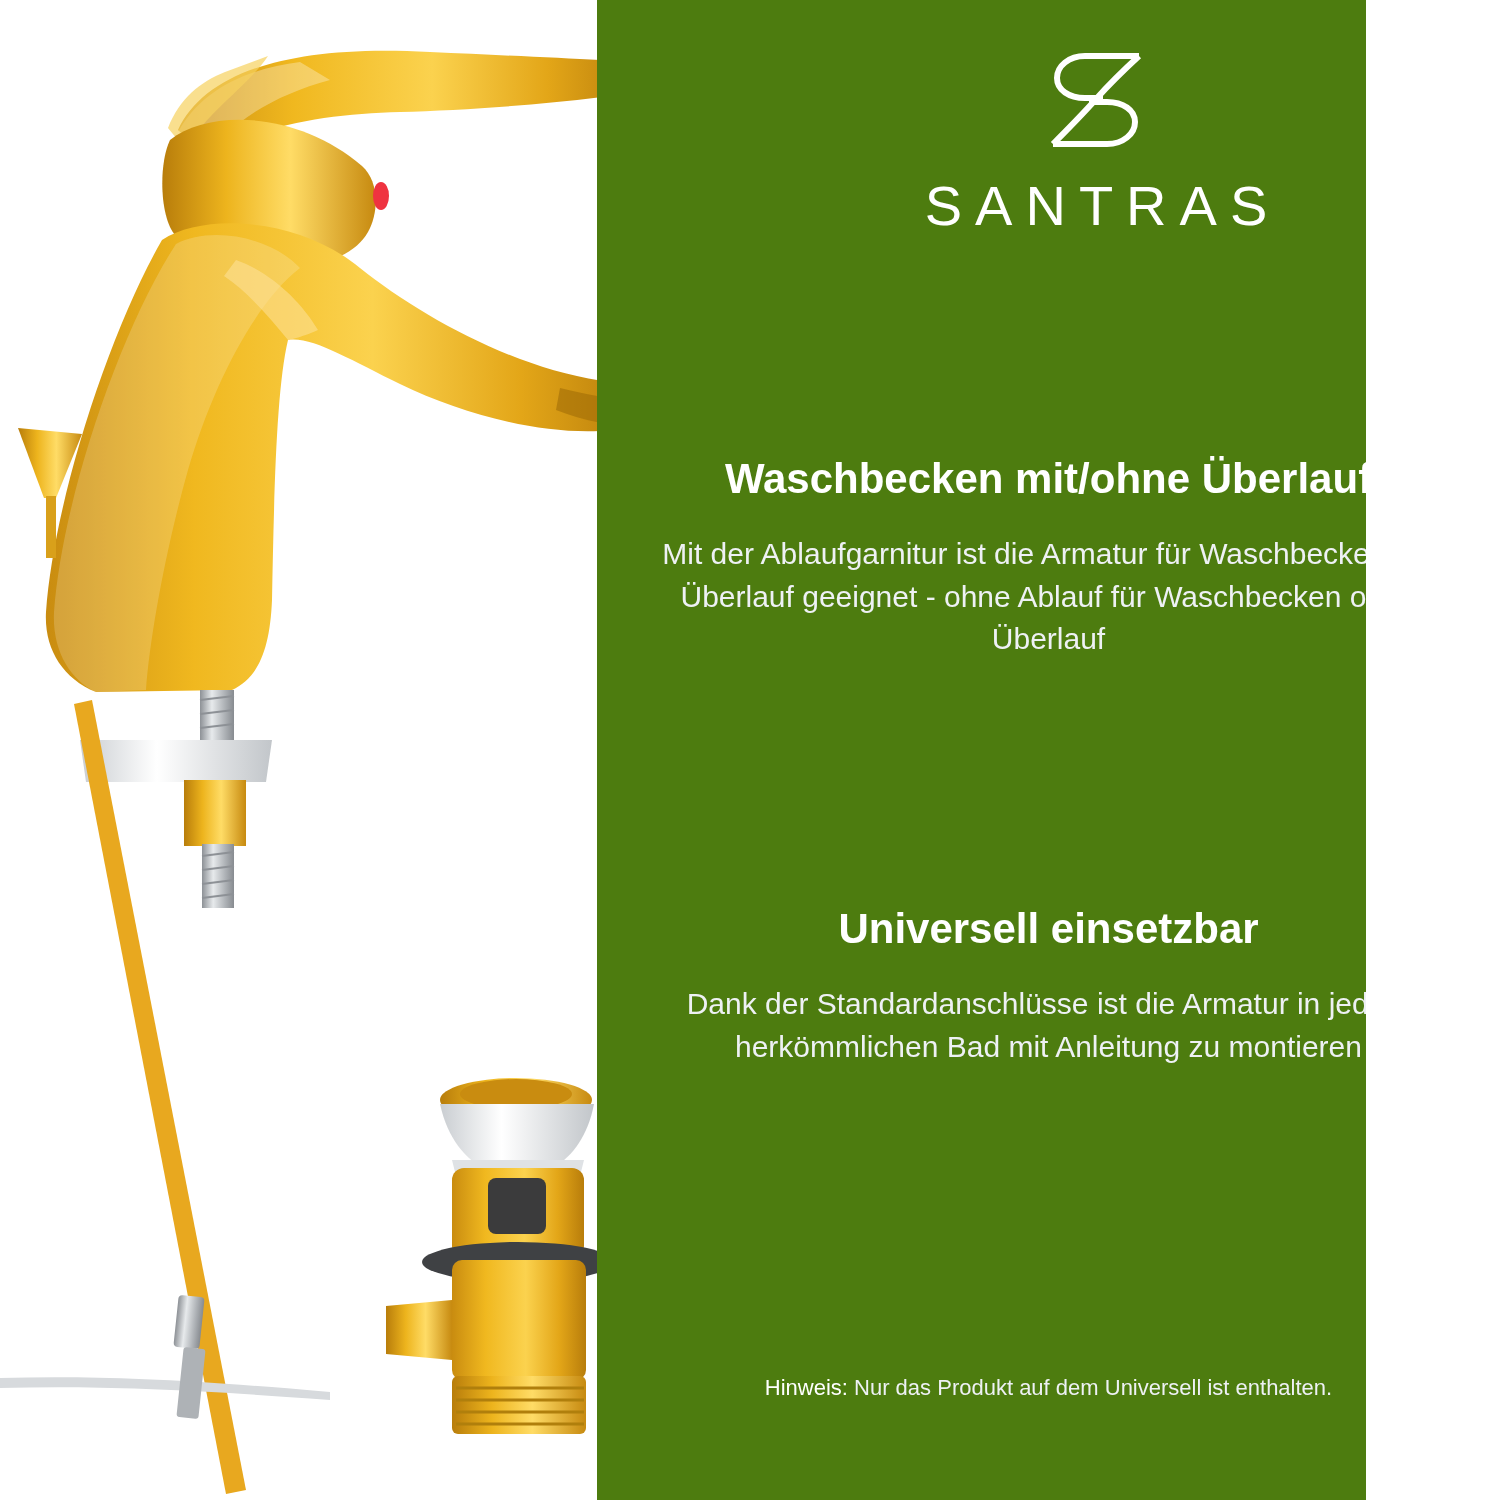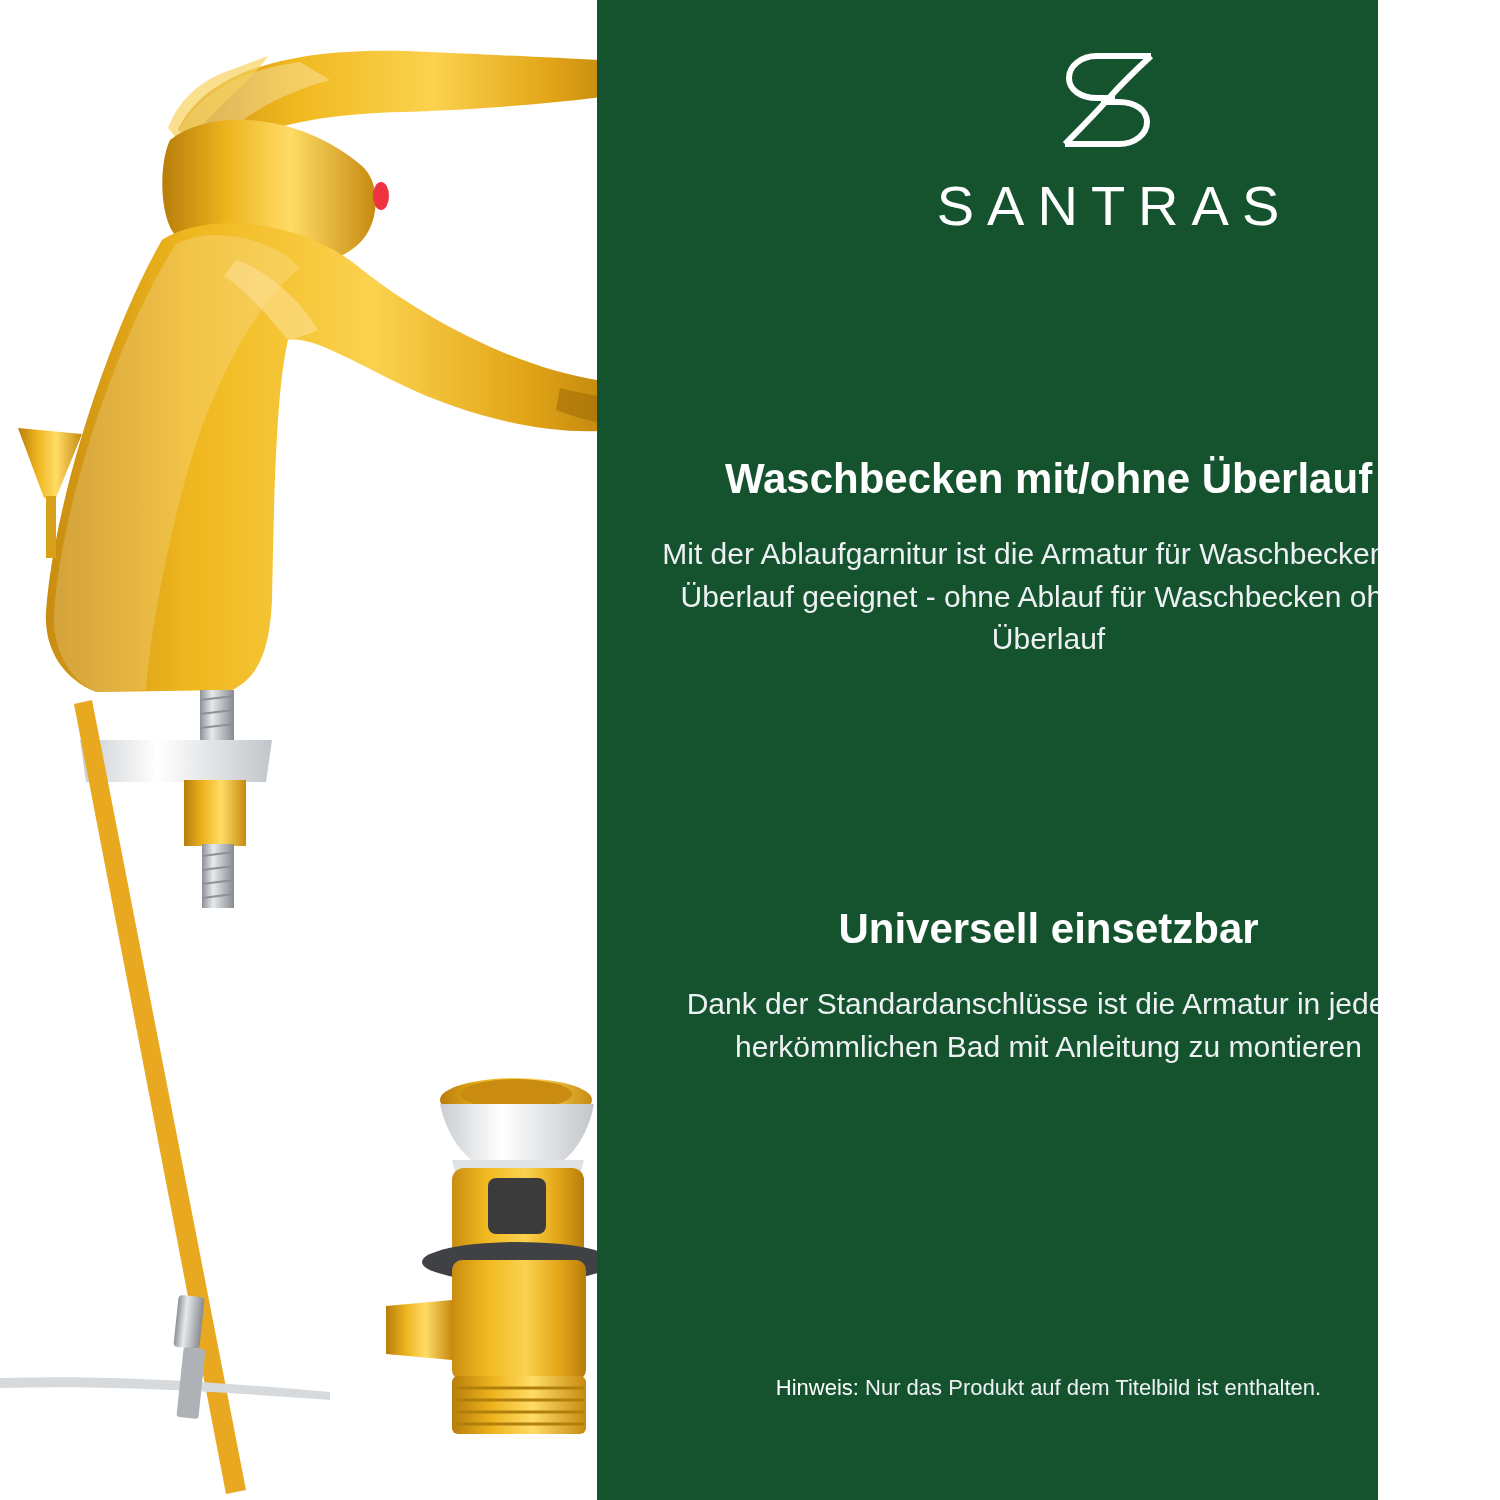--- a/index.html
+++ b/index.html
@@ -29,23 +29,22 @@
     overflow: hidden;
   }
 
   
   .right-panel {
     position: absolute;
     left: 597px;
     top: 0;
     width: 769px;
     height: 1500px;
-    background: #14532d;
+    background: #4d7c0f;
     overflow: hidden;
-    padding-left: 12px;
   }
 
   
   .brand {
     position: absolute;
     top: 40px;
     right: 60px;
     width: 420px;
     text-align: center;
   }
@@ -240,16 +239,16 @@
       <p class="body-text">Mit der Ablaufgarnitur ist die Armatur für Waschbecken mit Überlauf geeignet - ohne Ablauf für Waschbecken ohne Überlauf</p>
     </div>
 
     <div class="block block-2">
       <h2 class="headline">Universell einsetzbar</h2>
       <p class="body-text">Dank der Standardanschlüsse ist die Armatur in jedem herkömmlichen Bad mit Anleitung zu montieren</p>
     </div>
 
     <div class="note">
       <b>Hinweis:</b>
-      <span>Nur das Produkt auf dem Titelbild ist enthalten.</span>
+      <span>Nur das Produkt auf dem Universell ist enthalten.</span>
     </div>
   </div>
 </div>
 
 </body></html>

